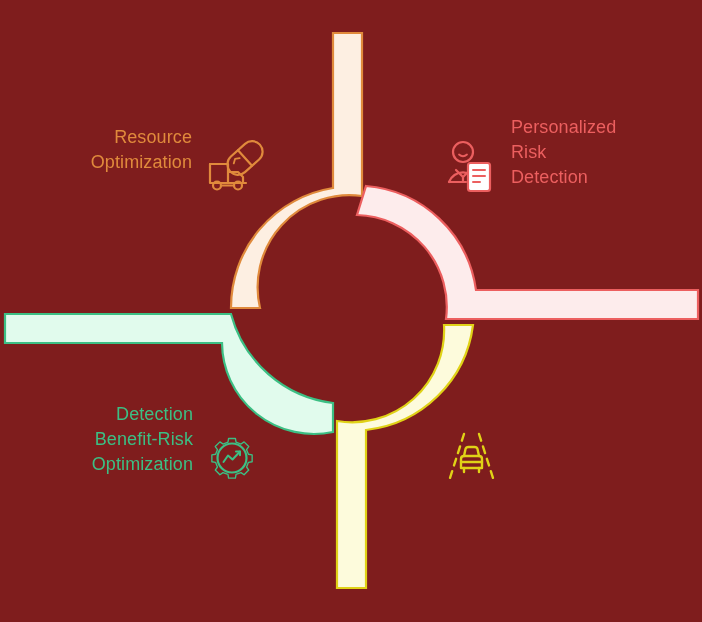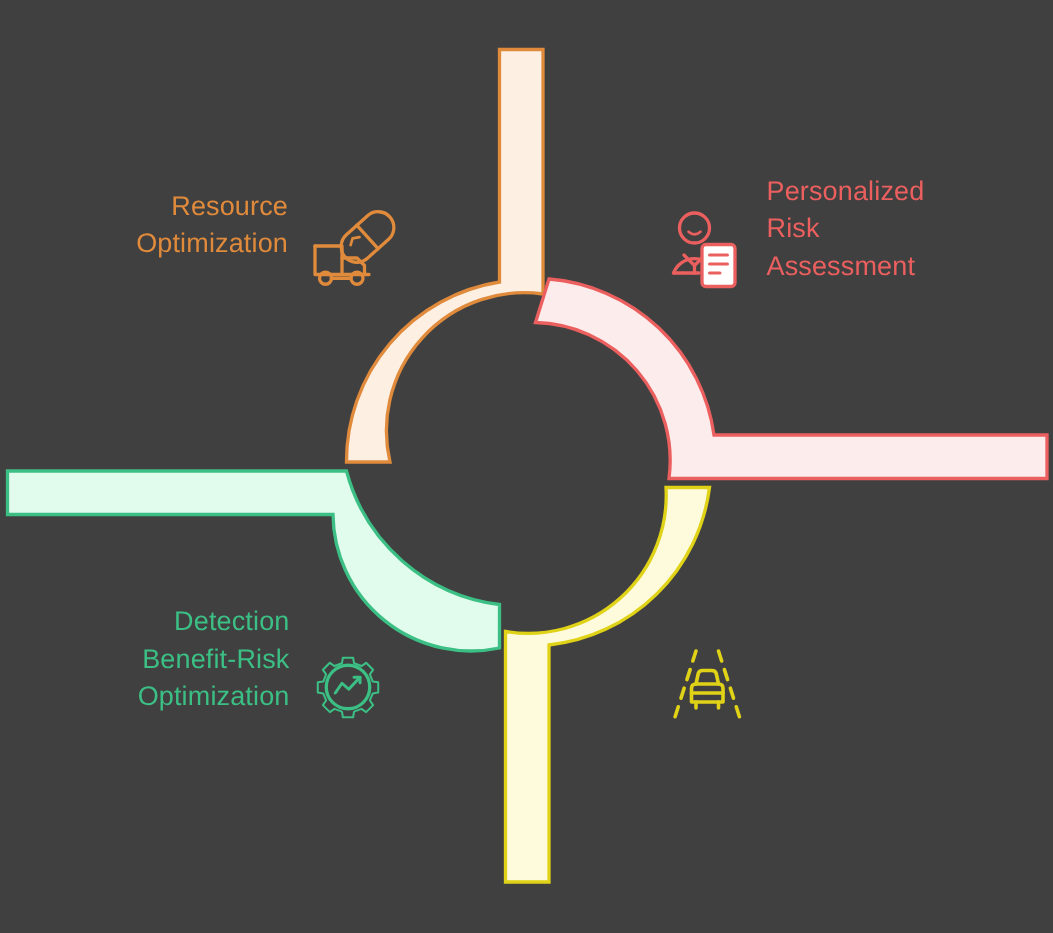--- a/index.html
+++ b/index.html
@@ -10,21 +10,21 @@
   body {
     width: 702px;
     height: 622px;
     font-family: "Liberation Sans", sans-serif;
     overflow: hidden;
   }
   #diagram-root {
     position: relative;
     width: 702px;
     height: 622px;
-    background: #404040;
+    background: #7f1d1d;
   }
   svg.layer {
     position: absolute;
     left: 0;
     top: 0;
     width: 702px;
     height: 622px;
   }
   .label-block {
     position: absolute;
@@ -176,20 +176,20 @@
       <line x1="479" y1="468" x2="479" y2="472"></line>
     </g>
 
   </svg>
 
   <div class="label-block label-right-align" id="label-resource">Resource
 Optimization</div>
 
   <div class="label-block label-left-align" id="label-personalized">Personalized
 Risk
-Assessment</div>
+Detection</div>
 
   <div class="label-block label-right-align" id="label-proactive">Detection
 Benefit-Risk
 Optimization</div>
 
 
 </div>
 
 </body></html>

